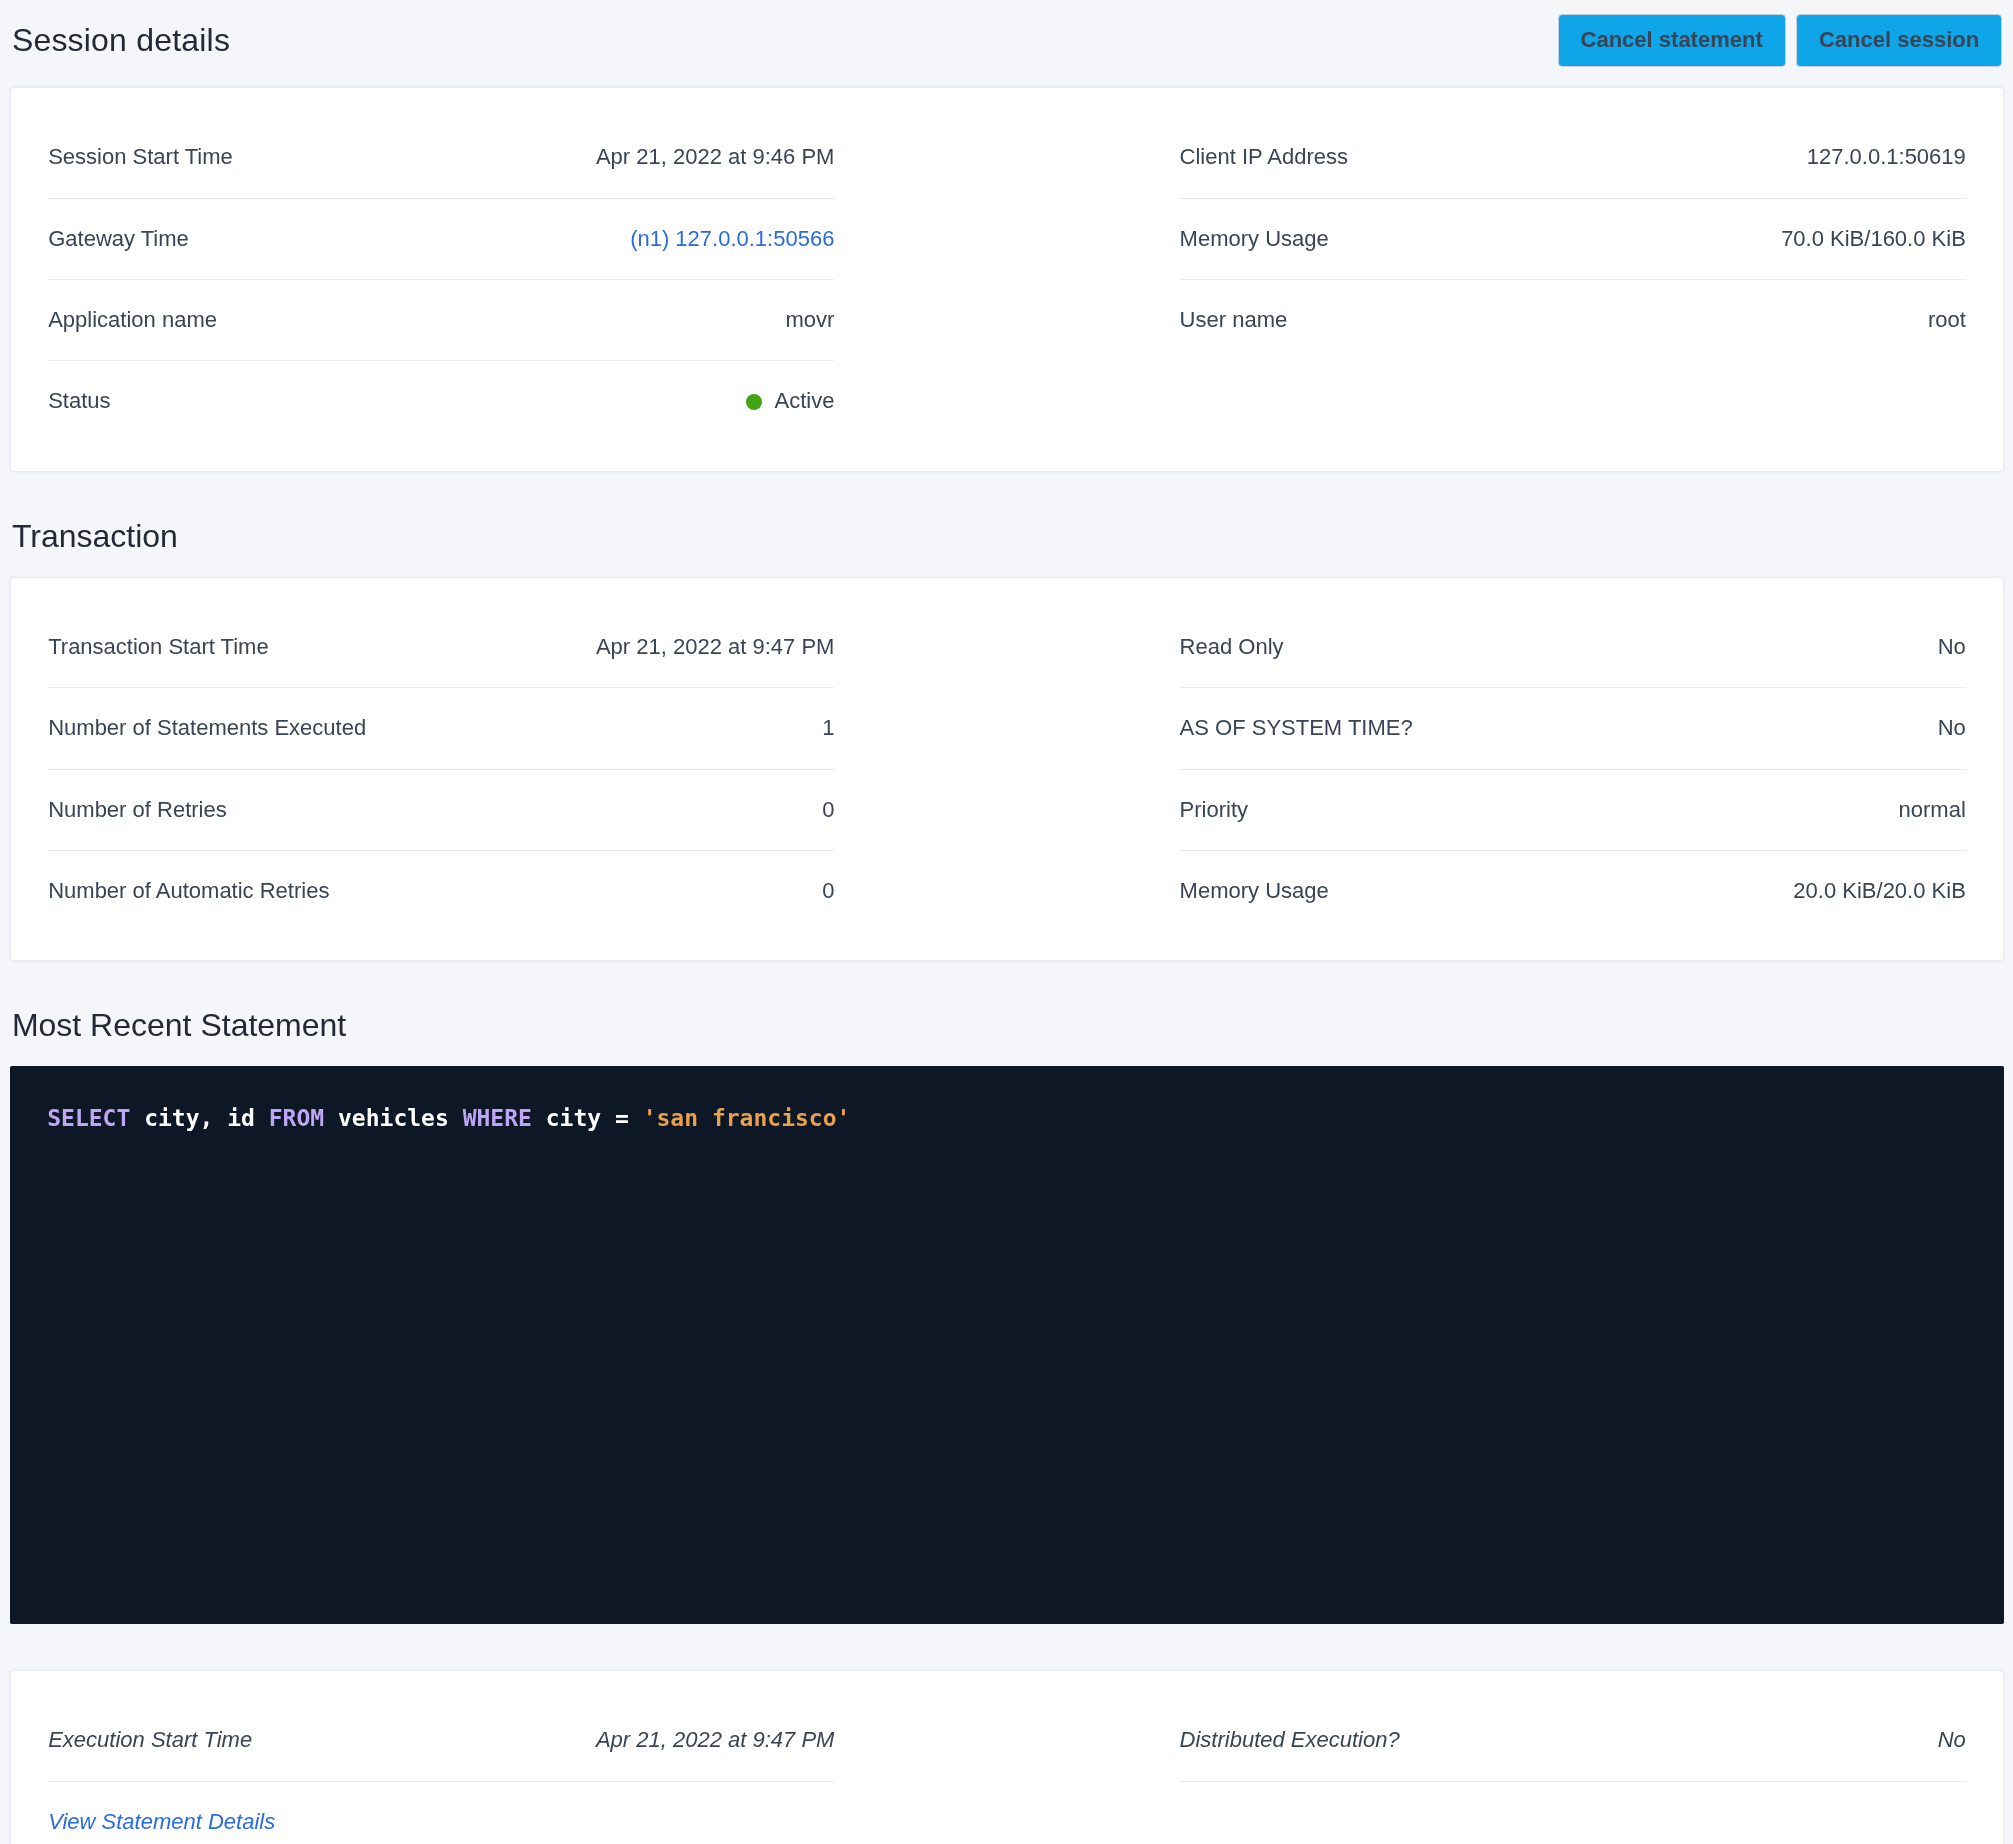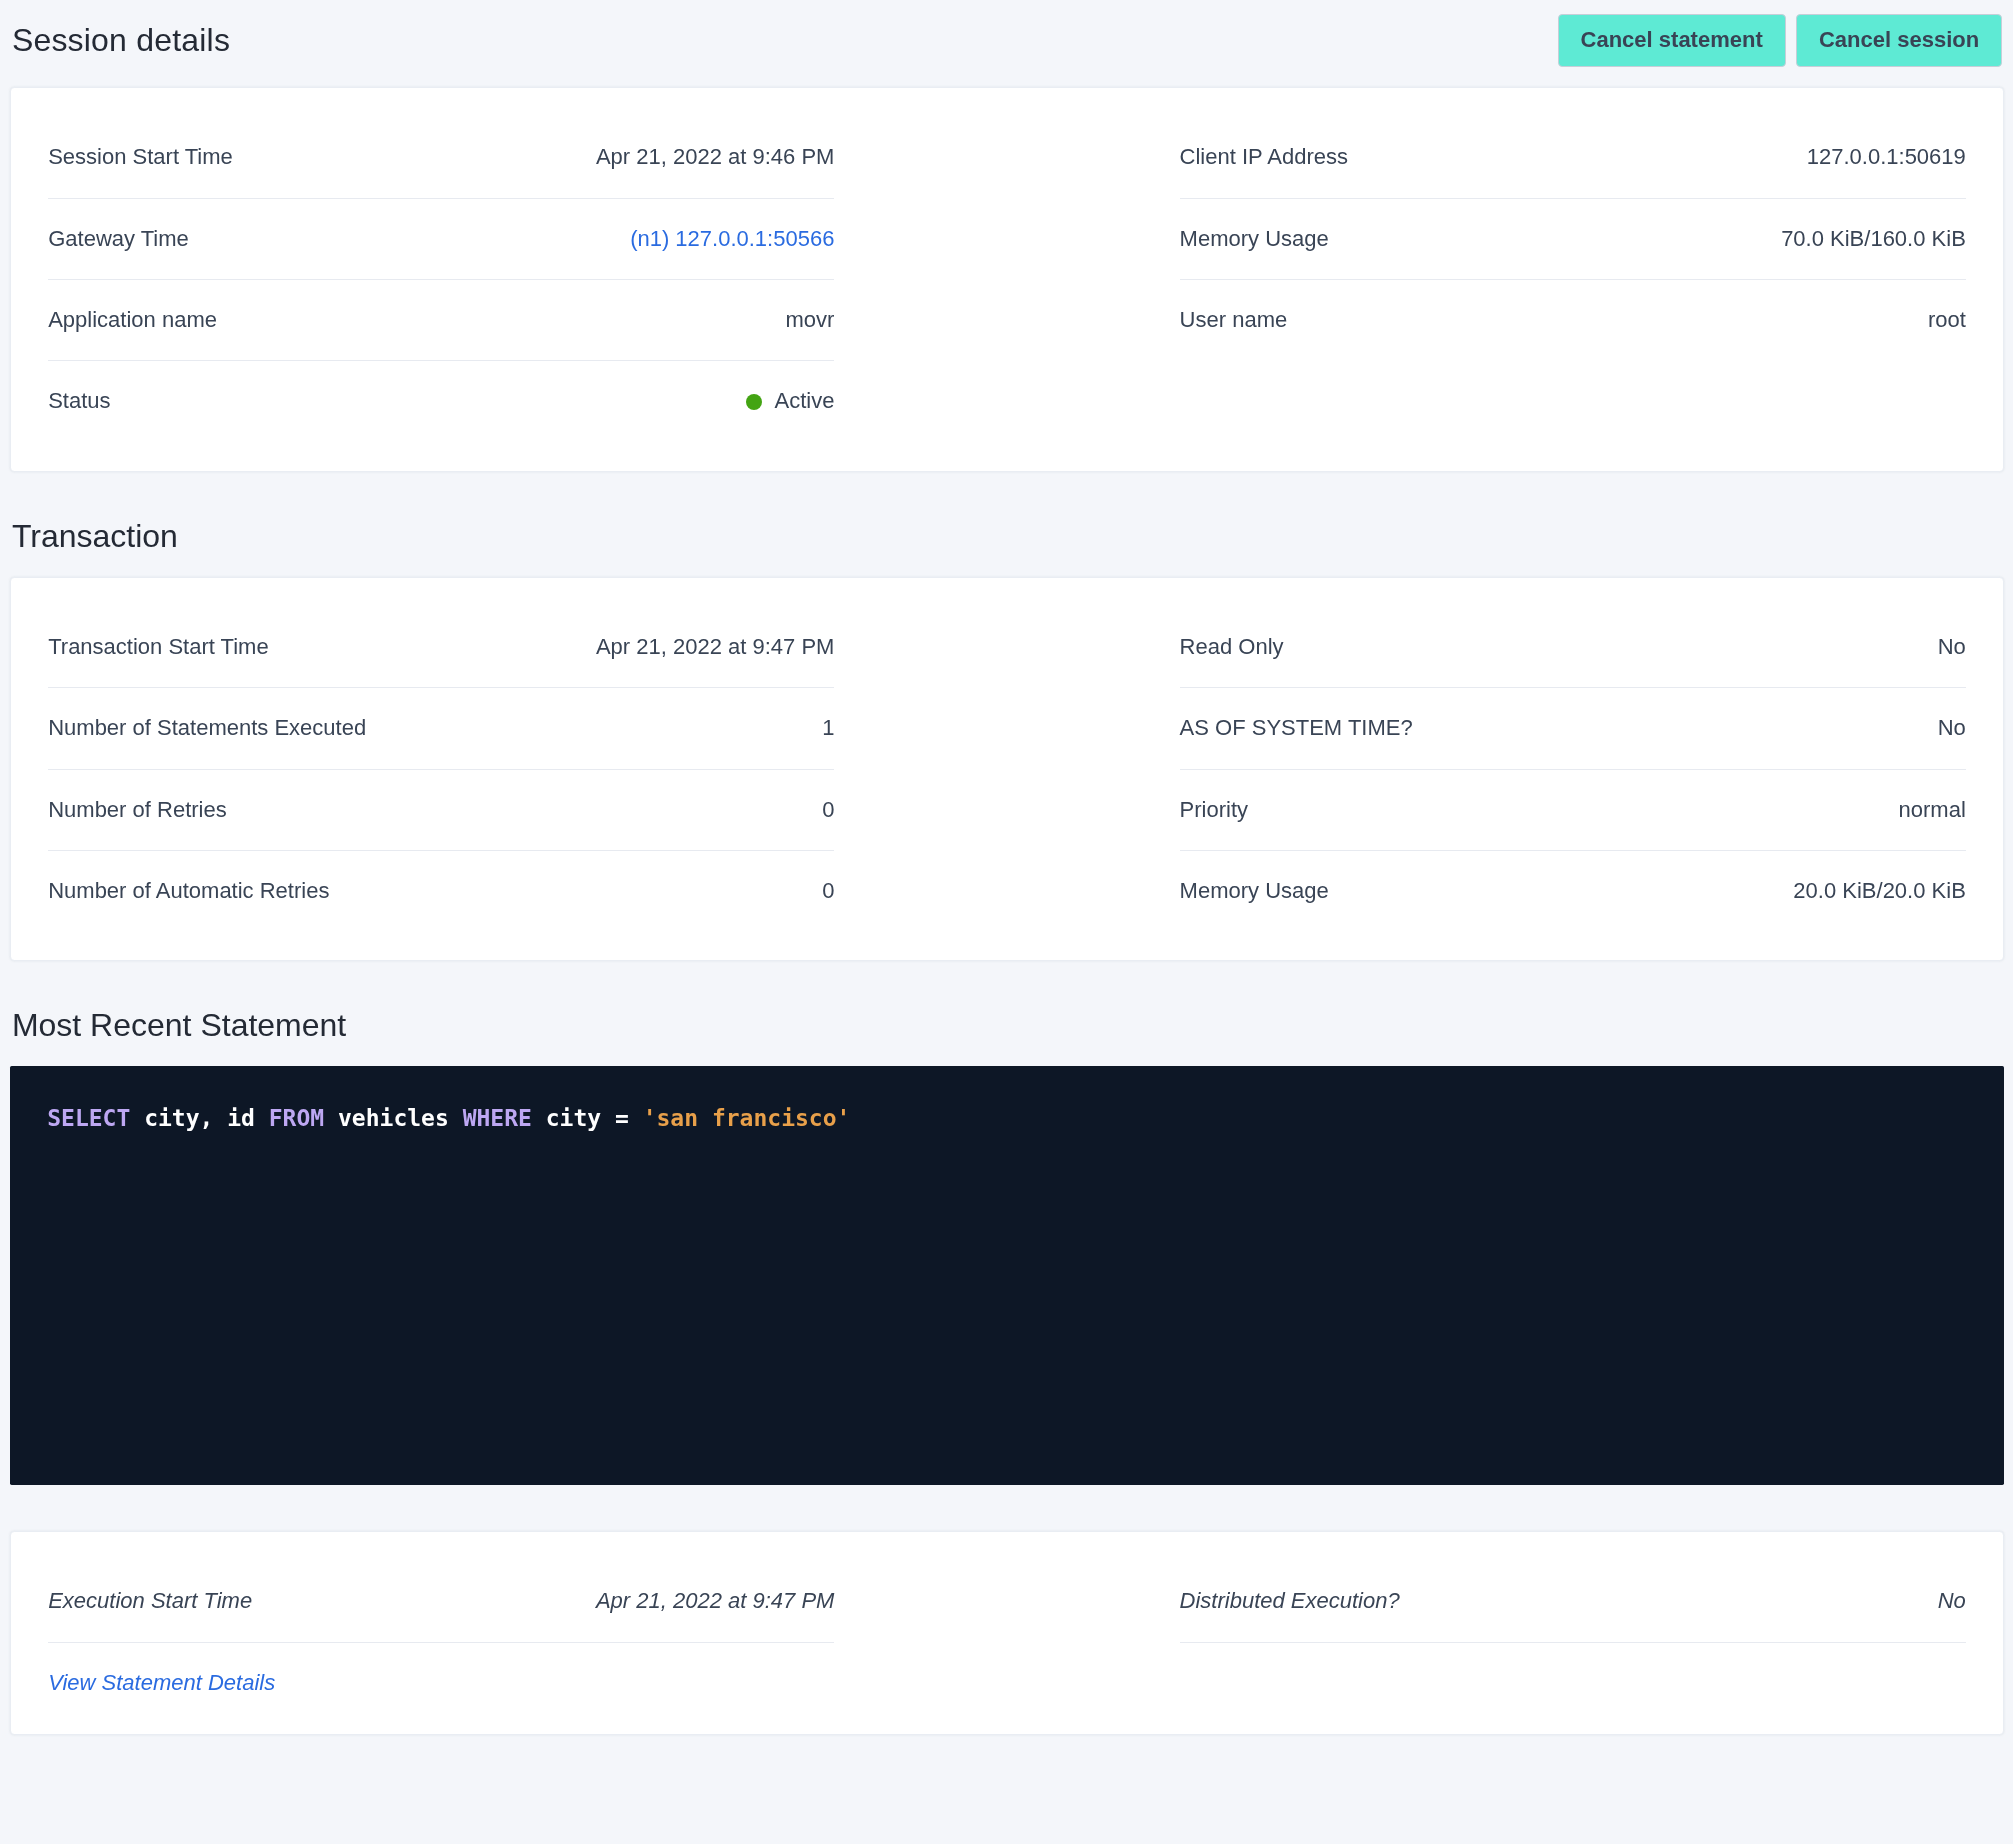--- a/index.html
+++ b/index.html
@@ -15,21 +15,21 @@
     font-family:"Liberation Sans", sans-serif;
     color:var(--text);
   }
   .page{padding:0 10.2px 8.5px;}
 
   .page-header{display:flex;align-items:center;justify-content:space-between;padding:13.6px 1.7px 20.3px;}
   .page-title{font-size:32px;font-weight:500;color:var(--title);margin:0;letter-spacing:0.2px;}
   .header-actions{display:flex;gap:10.2px;}
   .btn{
     font-family:inherit;font-size:22px;font-weight:700;color:var(--text);
-    background:#5eead4;border:0.8px solid var(--btn-border);border-radius:4.2px;
+    background:#0ea5e9;border:0.8px solid var(--btn-border);border-radius:4.2px;
     padding:13.6px 22px;cursor:pointer;line-height:1.1;
   }
 
   .card{
     background:var(--card);
     border:0.8px solid #e9edf3;border-radius:4.2px;
     box-shadow:0 0 2.5px rgba(67,90,111,.12);
     padding:29px 37px;
   }
   .cols{display:flex;justify-content:space-between;align-items:flex-start;}
@@ -42,21 +42,21 @@
   }
   .row.last{border-bottom:none;}
   .label{text-align:left;}
   .value{text-align:right;}
   a.link-value{color:var(--link);text-decoration:none;}
   .status-value{display:flex;align-items:center;gap:12px;}
   .status-dot{width:16px;height:16px;border-radius:50%;background:var(--green);display:inline-block;}
 
   .section-heading{font-size:32px;font-weight:500;color:var(--title);margin:46px 1.7px 22px;}
 
-  .sql-box{background:var(--sql-bg);height:419px;padding:39px 37px;border-radius:1.7px;overflow:hidden;}
+  .sql-box{background:var(--sql-bg);height:558px;padding:39px 37px;border-radius:1.7px;overflow:hidden;}
   .sql{font-family:"DejaVu Sans Mono", monospace;font-size:23px;font-weight:700;color:#ffffff;white-space:pre;}
   .kw{color:var(--kw);}
   .str{color:var(--str);}
 
   .exec-card{margin-top:46px;font-style:italic;}
   .view-link-row{padding:27px 0 8.5px;border-bottom:none;}
   .view-link{font-size:22px;font-weight:500;color:var(--link);text-decoration:none;}
 </style>
 </head>
 <body>

